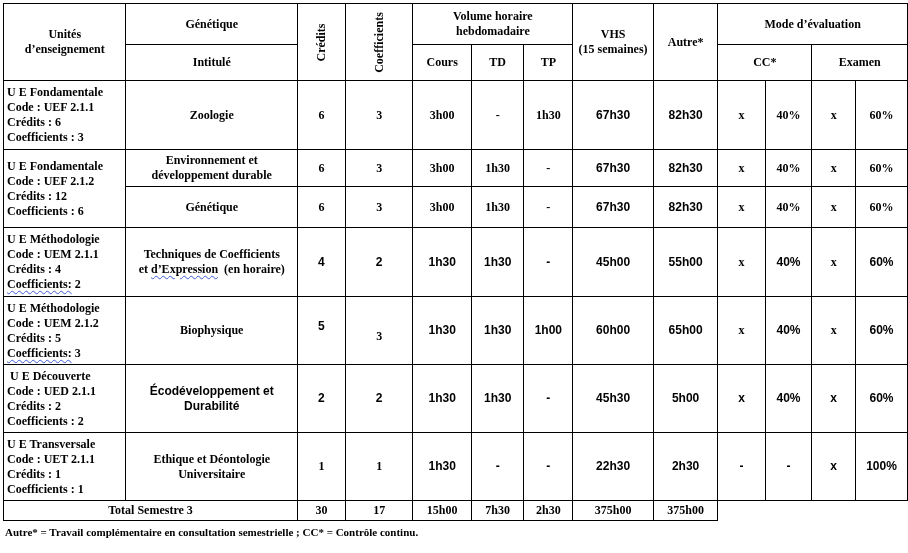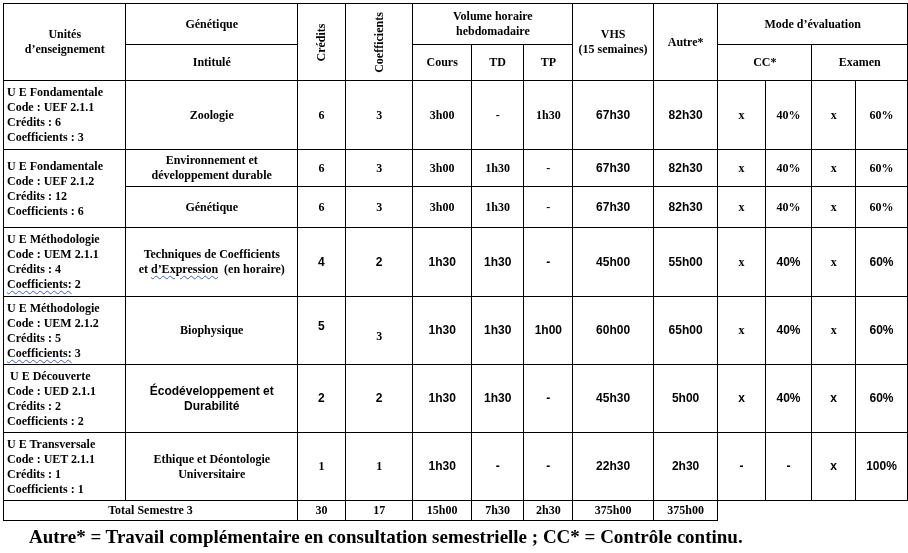--- a/index.html
+++ b/index.html
@@ -8,21 +8,21 @@
   table.prog { position:absolute; left:3px; top:3px; border-collapse:collapse; table-layout:fixed; }
   table.prog td { border:1px solid #000; padding:0 3px; font-size:12px; font-weight:bold;
                   text-align:center; vertical-align:middle; overflow:hidden; line-height:15px; }
   td.ue { text-align:left !important; padding-left:3px; font-size:12px; line-height:15.5px;margin-left:40px; }
   td.subj { text-align:center; padding-left:4px; }
   td.sans { font-family:Liberation Sans, sans-serif; font-size:11.5px; }
   td.vert span { display:inline-block; transform:rotate(-90deg); white-space:nowrap; }
   td.noborder { border:none !important; }
   .wavy { text-decoration:underline wavy #3b5bd6; text-decoration-thickness:1px; text-underline-offset:2px; }
   .ue-line { display:block; white-space:nowrap; }
-  .footnote { position:absolute; left:5px; top:526px; font-size:19px; font-weight:bold; white-space:nowrap;margin-left:24px; }
+  .footnote { position:absolute; left:5px; top:526px; font-size:11px; font-weight:bold; white-space:nowrap; }
 </style>
 </head>
 <body>
 
 <table class="prog">
   <colgroup>
     <col style="width:124px">
       <col style="width:173px">
       <col style="width:48px">
       <col style="width:50px">

